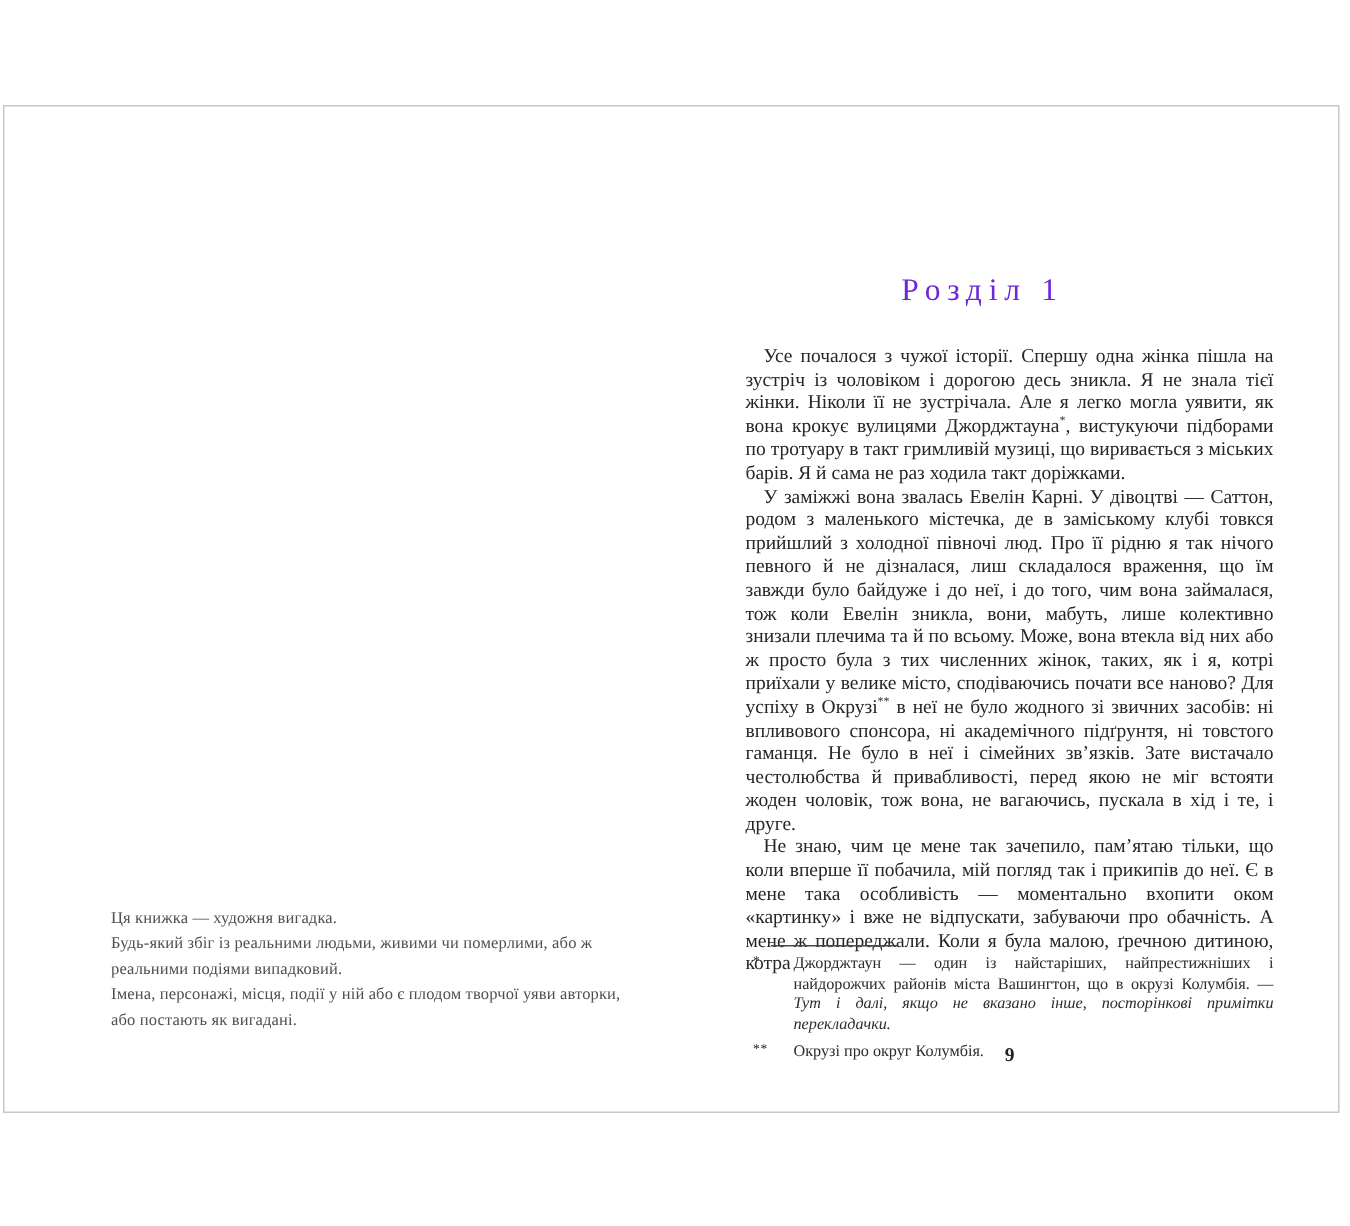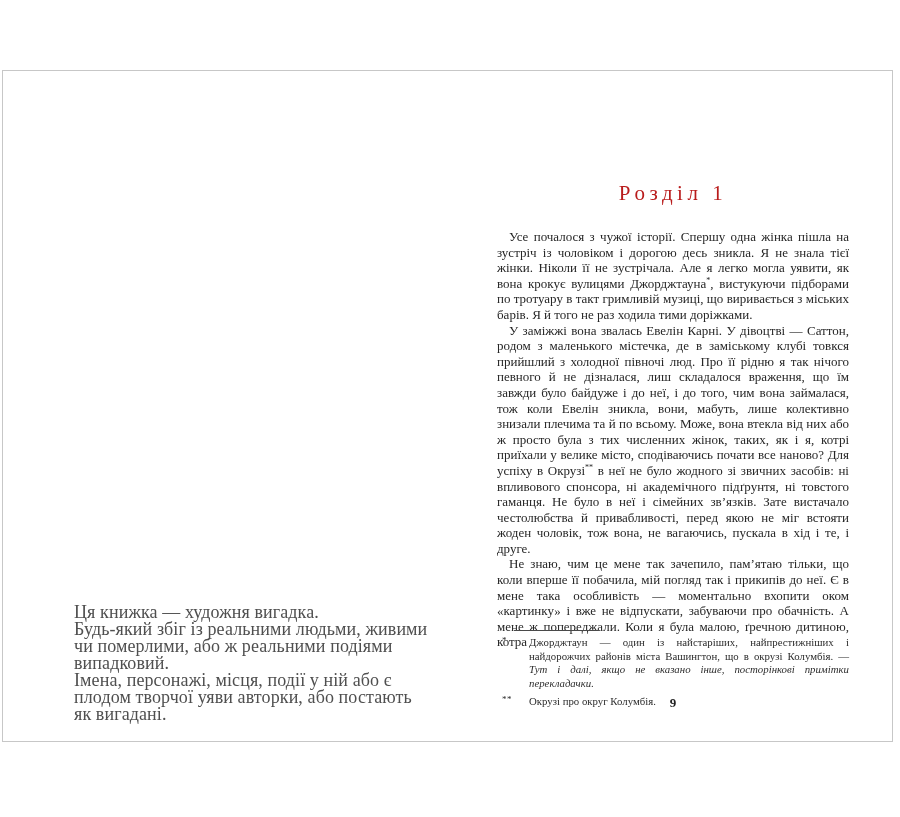--- a/index.html
+++ b/index.html
@@ -20,38 +20,38 @@
     border: 1px solid #c7c7c7;
     background: #ffffff;
     box-sizing: content-box;
   }
   
   .disclaimer {
     position: absolute;
     left: 74px;
     top: 604px;
     width: 358px;
-    font-size: 18px;
+    font-size: 11px;
     line-height: 17px;
     color: #4f4f4f;
     letter-spacing: 0.1px;
   }
   .disclaimer p { margin: 0; }
   
   .chapter-title {
     position: absolute;
-    left: 497px;
+    left: 479px;
     top: 181px;
     width: 352px;
     margin: 0;
     text-align: center;
     font-size: 21px;
     font-weight: 500;
     letter-spacing: 4.5px;
-    color: #b91c1c;
+    color: #6d28d9;
   }
   .chapter-body {
     position: absolute;
     left: 497px;
     top: 229px;
     width: 352px;
     font-size: 13px;
     line-height: 15.6px;
     text-align: justify;
     color: #262626;
@@ -122,21 +122,21 @@
       <p>Будь-який збіг із реальними людьми, живими чи померлими, або ж реальними подіями випадковий.</p>
       <p>Імена, персонажі, місця, події у ній або є плодом творчої уяви авторки, або постають як вигадані.</p>
     </div>
   </section>
 
   <section>
 
     <h1 class="chapter-title">Розділ 1</h1>
 
     <div class="chapter-body">
-      <p><span>Усе почалося з чужої історії. Спершу одна жінка пішла на зустріч із чоловіком і дорогою десь зникла. Я не знала тієї жінки. Ніколи її не зустрічала. Але я легко могла уявити, як вона крокує вулицями Джорджтауна</span><sup>*</sup><span>, вистукуючи підборами по тротуару в такт гримливій музиці, що виривається з міських барів. Я й того не раз ходила тими доріжками.</span></p>
+      <p><span>Усе почалося з чужої історії. Спершу одна жінка пішла на зустріч із чоловіком і дорогою десь зникла. Я не знала тієї жінки. Ніколи її не зустрічала. Але я легко могла уявити, як вона крокує вулицями Джорджтауна</span><sup>*</sup><span>, вистукуючи підборами по тротуару в такт гримливій музиці, що виривається з міських барів. Я й сама не раз ходила такт доріжками.</span></p>
       <p><span>У заміжжі вона звалась Евелін Карні. У дівоцтві — Саттон, родом з маленького містечка, де в заміському клубі товкся прийшлий з холодної півночі люд. Про її рідню я так нічого певного й не дізналася, лиш складалося враження, що їм завжди було байдуже і до неї, і до того, чим вона займалася, тож коли Евелін зникла, вони, мабуть, лише колективно знизали плечима та й по всьому. Може, вона втекла від них або ж просто була з тих численних жінок, таких, як і я, котрі приїхали у велике місто, сподіваючись почати все наново? Для успіху в Окрузі</span><sup>**</sup><span> в неї не було жодного зі звичних засобів: ні впливового спонсора, ні академічного підґрунтя, ні товстого гаманця. Не було в неї і сімейних зв’язків. Зате вистачало честолюбства й привабливості, перед якою не міг встояти жоден чоловік, тож вона, не вагаючись, пускала в хід і те, і друге.</span></p>
       <p>Не знаю, чим це мене так зачепило, пам’ятаю тільки, що коли вперше її побачила, мій погляд так і прикипів до неї. Є в мене така особливість — моментально вхопити оком «картинку» і вже не відпускати, забуваючи про обачність. А мене ж попереджали. Коли я була малою, ґречною дитиною, котра</p>
     </div>
 
     <div class="footnote-rule"></div>
 
     <div class="footnotes">
       <p class="footnote">
         <span class="fn-marker">*</span><span>Джорджтаун — один із найстаріших, найпрестижніших і найдорожчих районів міста Вашингтон, що в окрузі Колумбія. — </span><em>Тут і далі, якщо не вказано інше, посторінкові примітки перекладачки.</em>
       </p>

